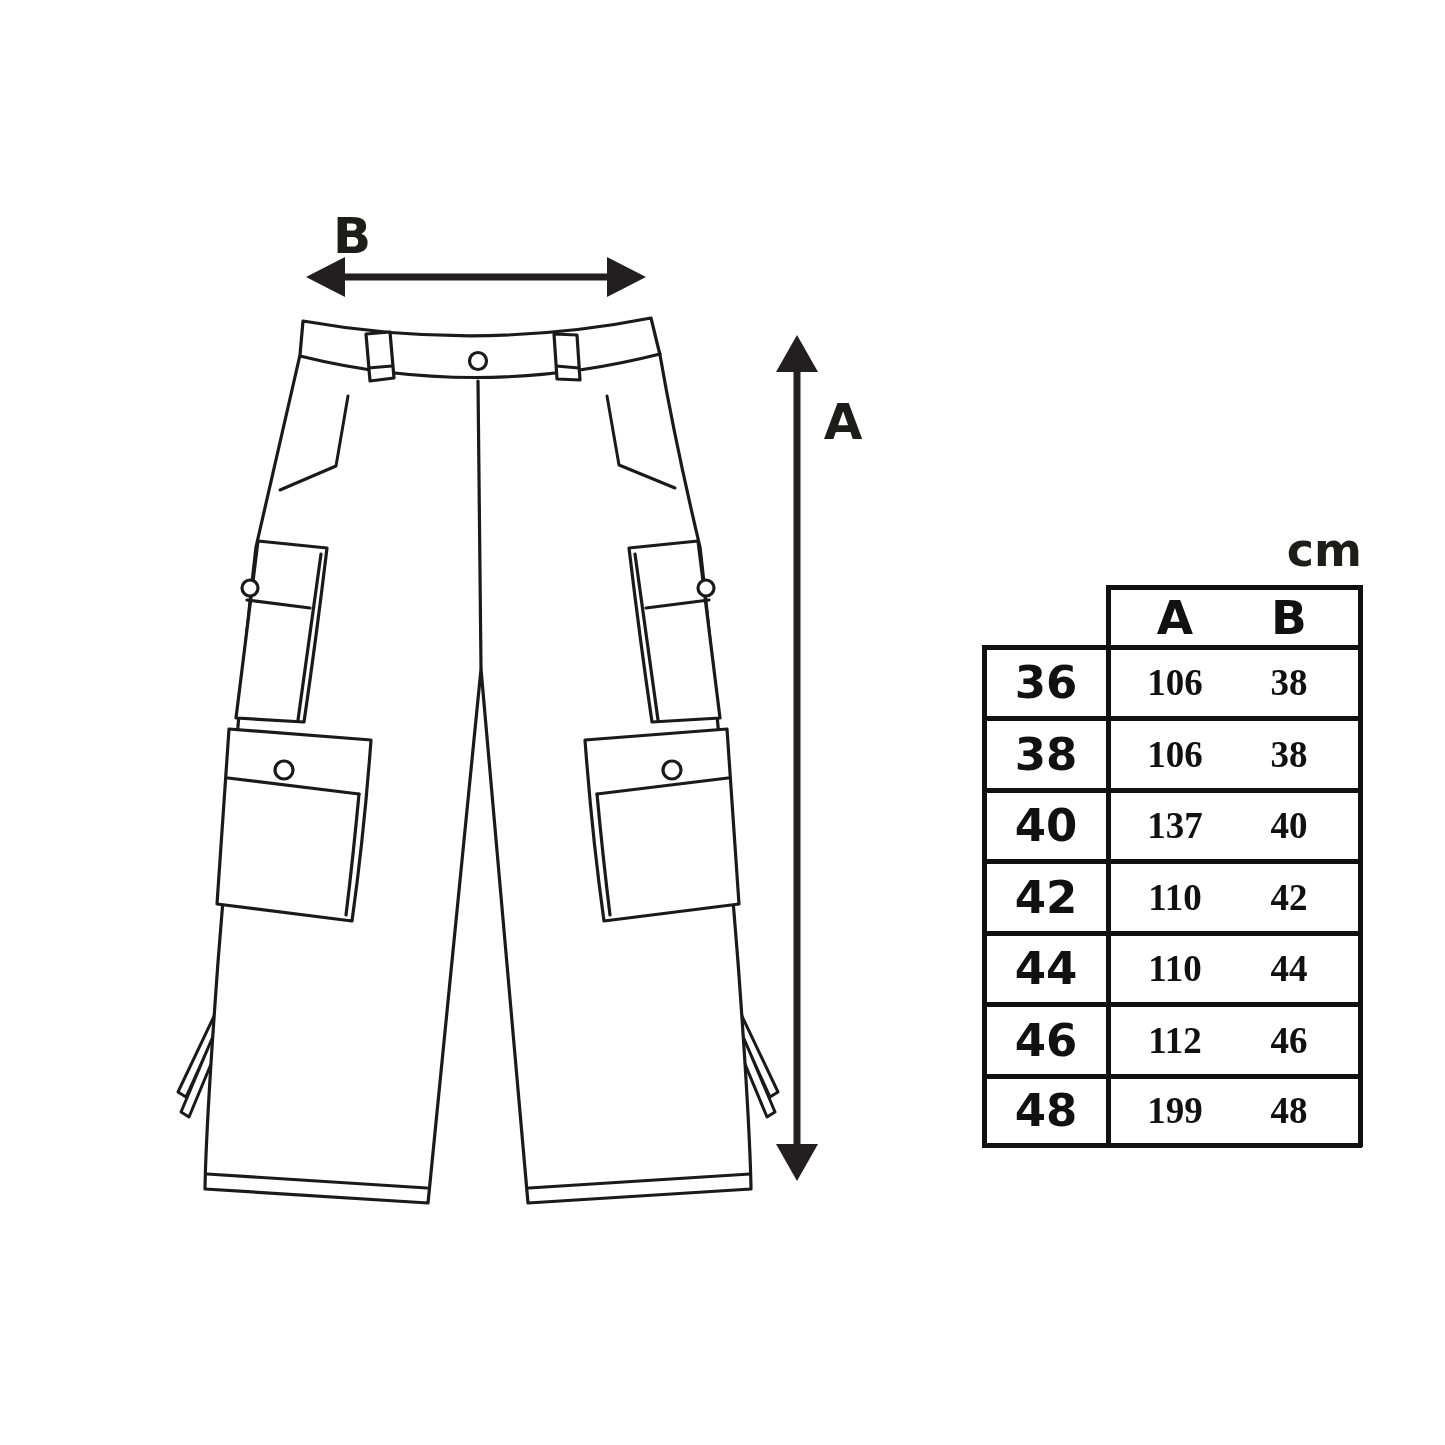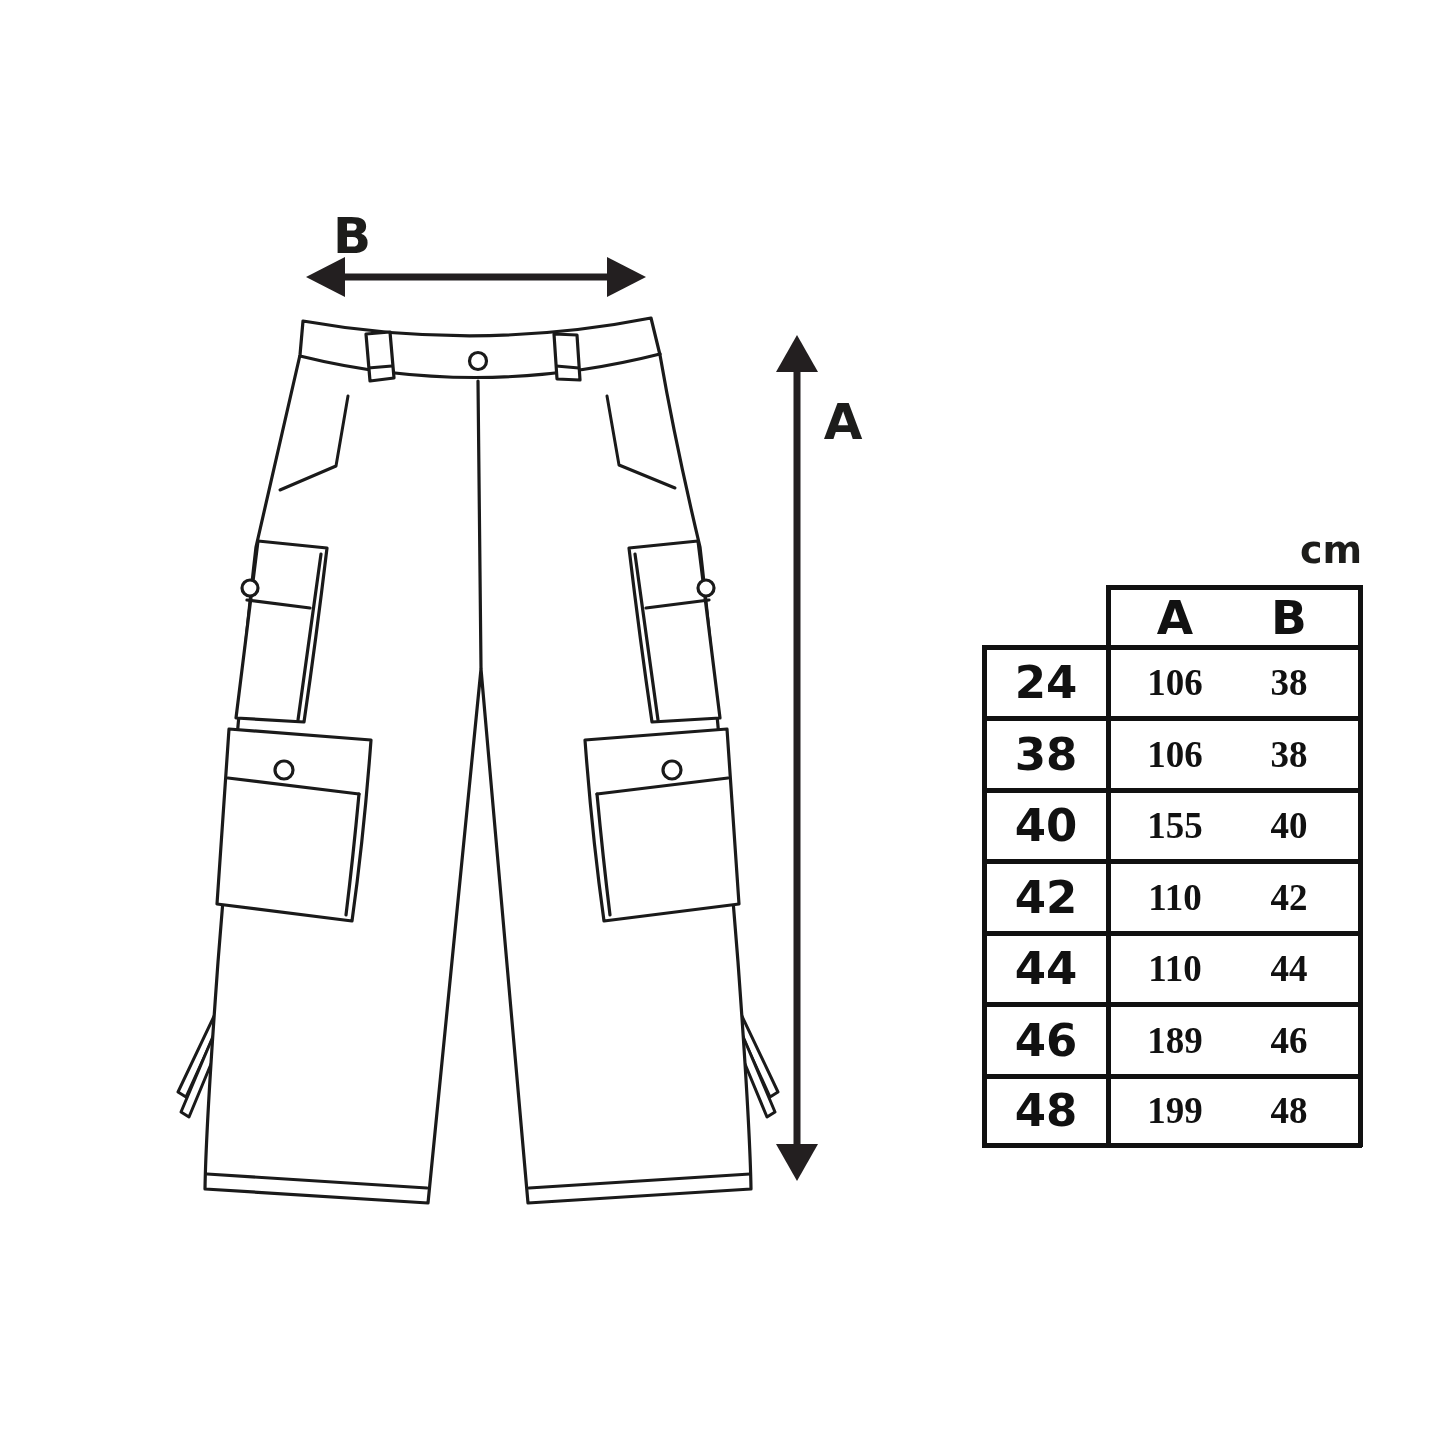--- a/index.html
+++ b/index.html
@@ -11,21 +11,21 @@
     color:#1a1a1a;
     overflow:hidden;
   }
   .canvas svg{position:absolute;left:0;top:0;}
   .lbl{
     position:absolute;
     display:flex;align-items:center;justify-content:center;
     font-weight:700;color:#1d1d1b;line-height:1;
   }
   .dim-label{font-size:50px;}
-  .unit-label{font-size:38px;justify-content:flex-end;}
+  .unit-label{font-size:46px;justify-content:flex-end;}
   .cell{
     position:absolute;
     display:flex;align-items:center;justify-content:center;
     font-weight:700;color:#111111;line-height:1;
   }
   .cell.size{font-size:45px;}
   .cell.val{font-size:37px;font-family:Liberation Serif, serif;}
   .cell.hdr{font-size:47px;}
 </style>
 </head>
@@ -137,42 +137,42 @@
 
   <div class="lbl dim-label" style="left:312px;top:210px;width:80px;height:52px;">B</div>
   <div class="lbl dim-label" style="left:803px;top:396px;width:80px;height:52px;">A</div>
 
   <div>
     <div class="lbl unit-label" style="left:1242px;top:528px;width:120px;height:44px;">cm</div>
 
     <div class="cell hdr" style="left:1110px;top:589px;width:130px;height:56px;">A</div>
     <div class="cell hdr" style="left:1224px;top:589px;width:130px;height:56px;">B</div>
 
-    <div class="cell size" style="left:984px;top:647px;width:124px;height:71px;">24</div>
+    <div class="cell size" style="left:984px;top:647px;width:124px;height:71px;">36</div>
     <div class="cell val" style="left:1110px;top:647px;width:130px;height:71px;">106</div>
     <div class="cell val" style="left:1224px;top:647px;width:130px;height:71px;">38</div>
 
     <div class="cell size" style="left:984px;top:718px;width:124px;height:72px;">38</div>
     <div class="cell val" style="left:1110px;top:718px;width:130px;height:72px;">106</div>
     <div class="cell val" style="left:1224px;top:718px;width:130px;height:72px;">38</div>
 
     <div class="cell size" style="left:984px;top:790px;width:124px;height:71px;">40</div>
-    <div class="cell val" style="left:1110px;top:790px;width:130px;height:71px;">155</div>
+    <div class="cell val" style="left:1110px;top:790px;width:130px;height:71px;">137</div>
     <div class="cell val" style="left:1224px;top:790px;width:130px;height:71px;">40</div>
 
     <div class="cell size" style="left:984px;top:861px;width:124px;height:72px;">42</div>
     <div class="cell val" style="left:1110px;top:861px;width:130px;height:72px;">110</div>
     <div class="cell val" style="left:1224px;top:861px;width:130px;height:72px;">42</div>
 
     <div class="cell size" style="left:984px;top:933px;width:124px;height:71px;">44</div>
     <div class="cell val" style="left:1110px;top:933px;width:130px;height:71px;">110</div>
     <div class="cell val" style="left:1224px;top:933px;width:130px;height:71px;">44</div>
 
     <div class="cell size" style="left:984px;top:1004px;width:124px;height:72px;">46</div>
-    <div class="cell val" style="left:1110px;top:1004px;width:130px;height:72px;">189</div>
+    <div class="cell val" style="left:1110px;top:1004px;width:130px;height:72px;">112</div>
     <div class="cell val" style="left:1224px;top:1004px;width:130px;height:72px;">46</div>
 
     <div class="cell size" style="left:984px;top:1076px;width:124px;height:69px;">48</div>
     <div class="cell val" style="left:1110px;top:1076px;width:130px;height:69px;">199</div>
     <div class="cell val" style="left:1224px;top:1076px;width:130px;height:69px;">48</div>
   </div>
 
 </div>
 
 </body></html>

